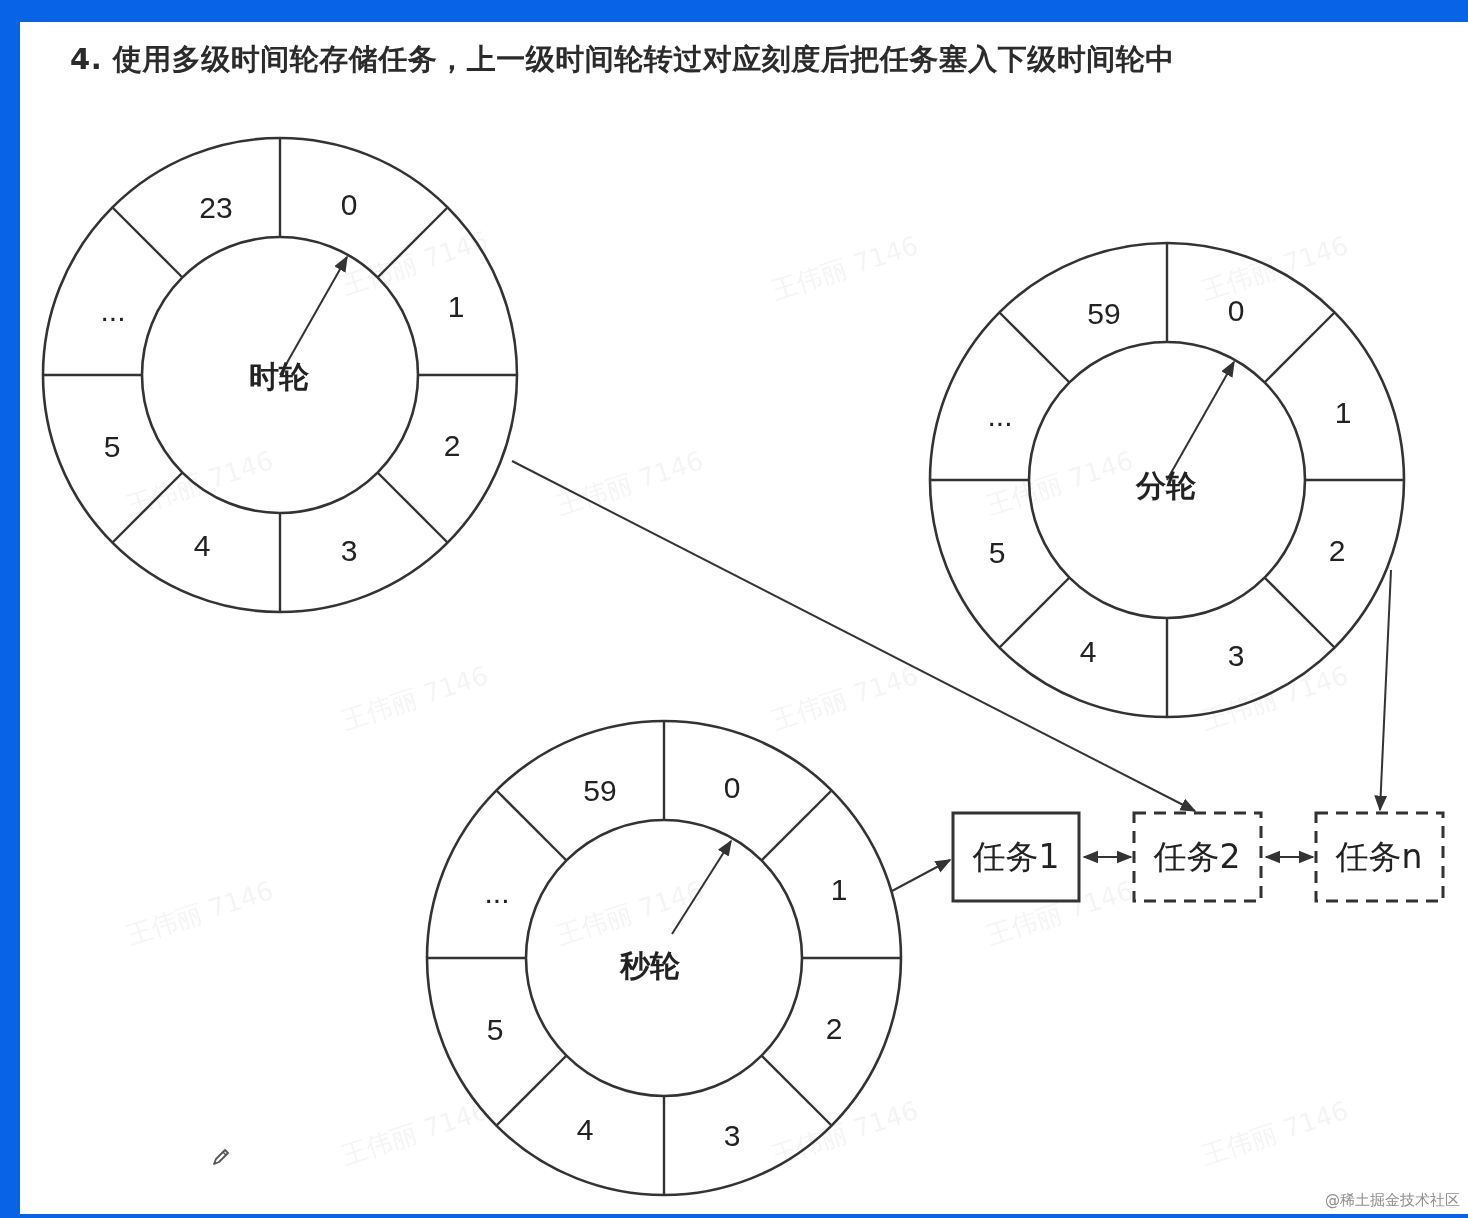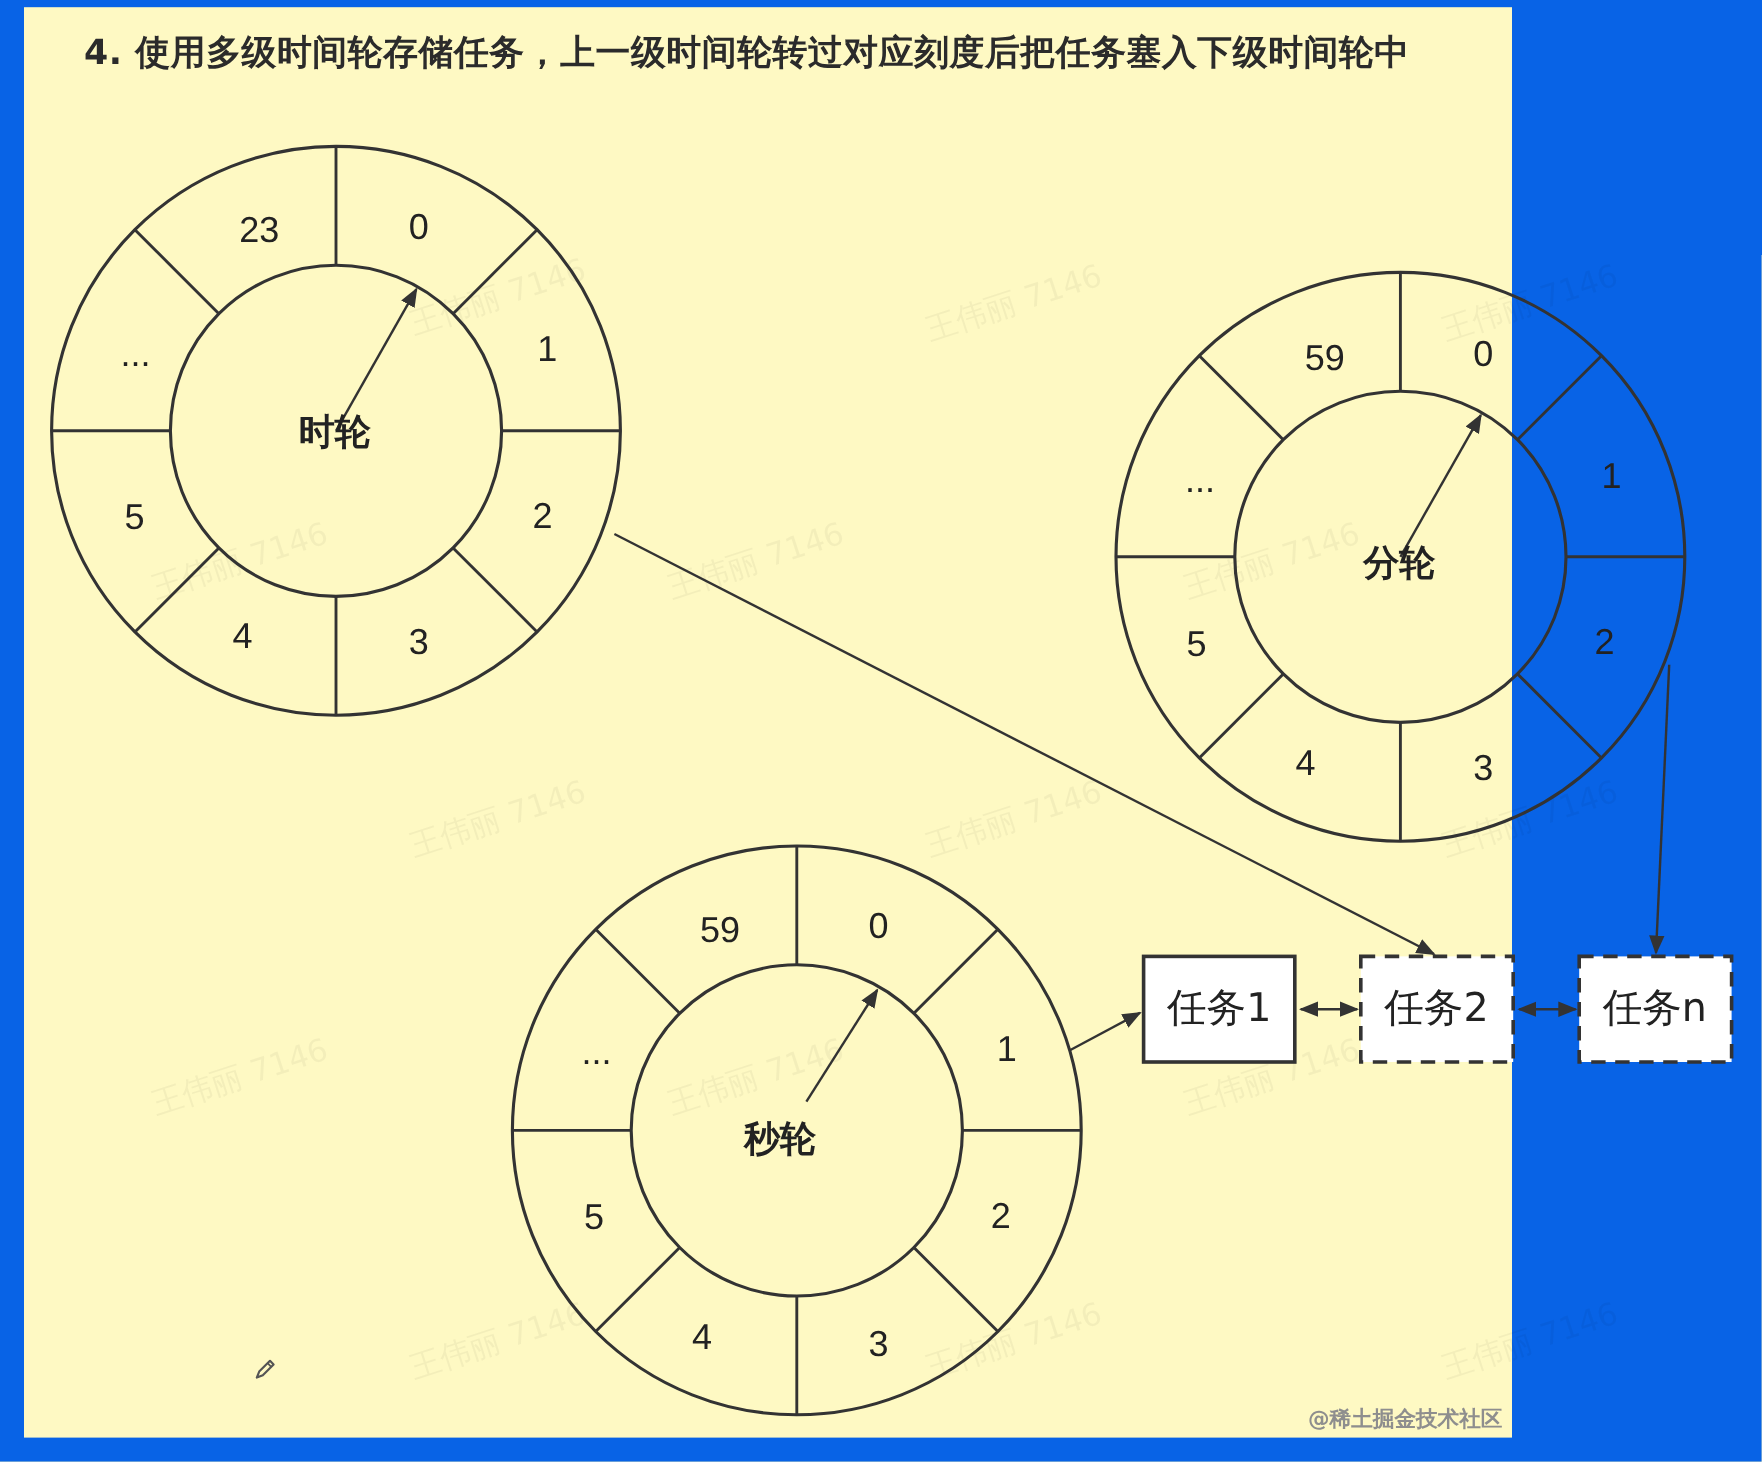--- a/index.html
+++ b/index.html
@@ -1,31 +1,31 @@
 <!DOCTYPE html>
 <html><head>
 <meta charset="utf-8">
 <style>
   html, body { margin:0; padding:0; }
   body { width:1468px; height:1218px; background:#0863e6; position:relative; overflow:hidden;
          font-family:"DejaVu Sans","Liberation Sans",sans-serif; }
-  #canvas { position:absolute; left:20px; top:6px; width:1240px; height:1192px; background:#fef9c3; }
+  #canvas { position:absolute; left:20px; top:22px; width:1448px; height:1192px; background:#ffffff; }
   #title { position:absolute; left:50px; top:18px; font-size:29px; font-weight:bold; color:#2b2b2b;
            letter-spacing:0.5px; white-space:nowrap; }
   svg { position:absolute; left:0; top:0; }
   .ring { fill:none; stroke:#333; stroke-width:2.6; }
   .div { stroke:#333; stroke-width:2.4; }
   .lbl { font-family:"Liberation Sans","DejaVu Sans",sans-serif; font-size:30px; fill:#222; text-anchor:middle; dominant-baseline:middle; }
   .clbl { font-family:"DejaVu Sans",sans-serif; font-size:30px; fill:#222; text-anchor:middle; dominant-baseline:middle; font-weight:bold; }
   .conn { stroke:#333; stroke-width:2; fill:none; }
   .task-solid { fill:#fff; stroke:#333; stroke-width:3; }
   .task-dash { fill:#fff; stroke:#333; stroke-width:3; stroke-dasharray:12 8; }
   .tlbl { font-family:"DejaVu Sans",sans-serif; font-size:33px; fill:#222; text-anchor:middle; dominant-baseline:middle; }
   .wm { font-family:"DejaVu Sans",sans-serif; font-size:26px; fill:#000; opacity:0.04; }
-  #credit { position:absolute; right:8px; bottom:4px; font-size:18px; color:#8e8e8e; white-space:nowrap;font-weight:bold; }
+  #credit { position:absolute; right:8px; bottom:4px; font-size:15px; color:#8e8e8e; white-space:nowrap; }
   #pencil { position:absolute; left:190px; top:1124px; width:22px; height:22px; }
 </style>
 </head>
 <body>
 
 <div id="canvas">
   <div id="title">4. 使用多级时间轮存储任务，上一级时间轮转过对应刻度后把任务塞入下级时间轮中</div>
 
   <svg width="1448" height="1192" viewBox="20 22 1448 1192">
     <defs>

